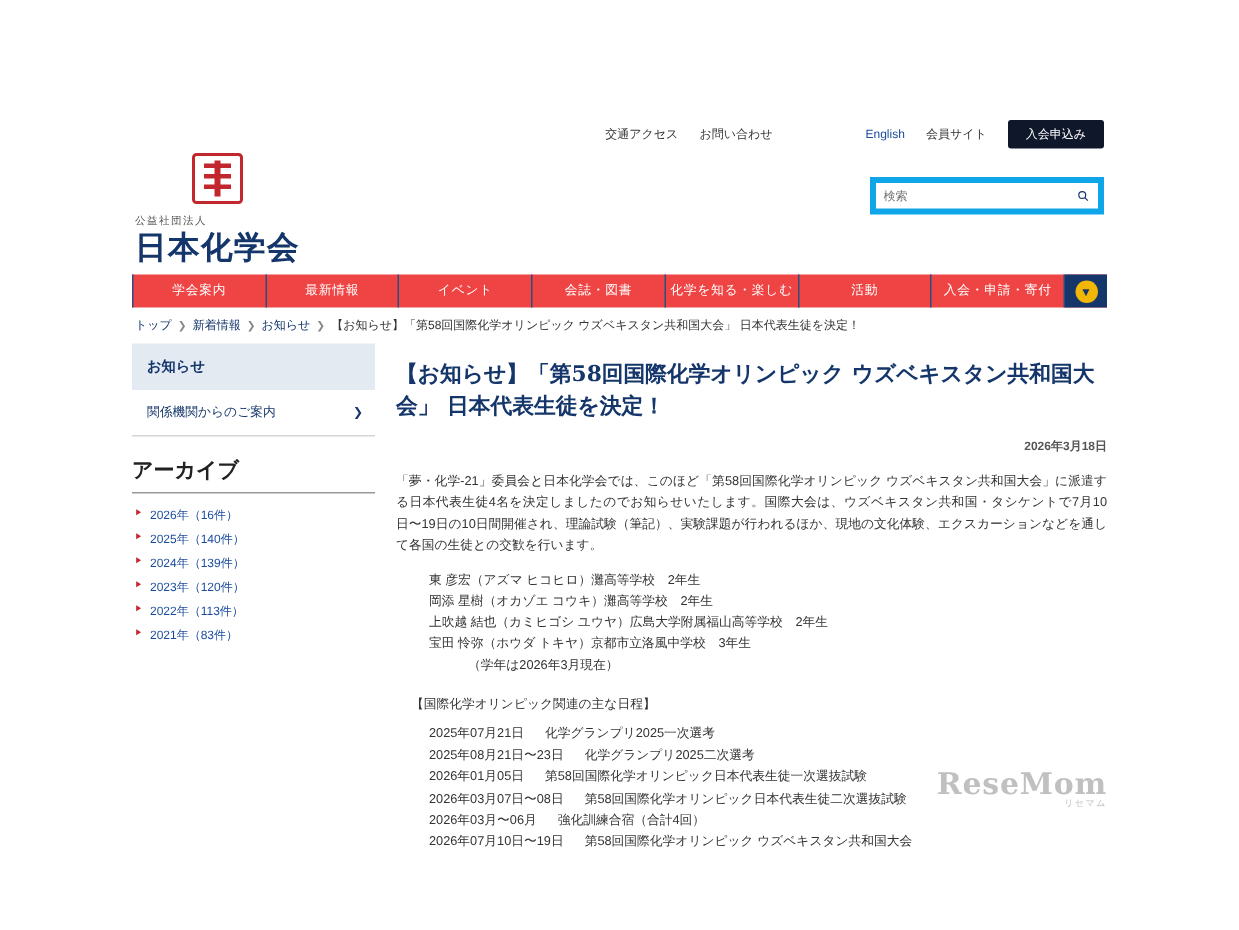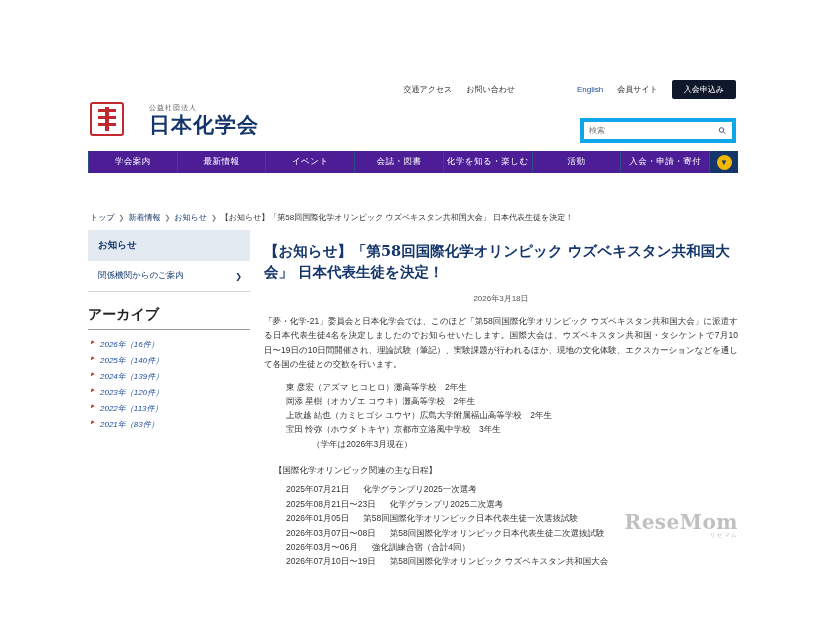--- a/index.html
+++ b/index.html
@@ -57,21 +57,22 @@
   
   .header-row {
     display: flex;
     align-items: flex-start;
     justify-content: space-between;
     padding: 2px 2px 8px 2px;
   }
   .logo-block {
     display: flex;
     align-items: center;
-    gap: 25px;
+    gap: 8px;
+    flex-direction: column;
   }
   .logo-mark {
     width: 34px;
     height: 34px;
     border: 2px solid #c1272d;
     border-radius: 3px;
     position: relative;
     box-sizing: border-box;
   }
   .logo-mark::before {
@@ -135,21 +136,21 @@
     justify-content: center;
     background: #fff;
     border: 0;
     cursor: pointer;
   }
 
   
   .nav-bar {
     display: flex;
     align-items: stretch;
-    background: #4c1d95;
+    background: #ef4444;
     height: 22px;
     color: #fff;
   }
   .nav-item {
     flex: 1;
     display: flex;
     align-items: center;
     justify-content: center;
     font-size: 8.5px;
     border-right: 1px solid #2c4d80;
@@ -179,21 +180,20 @@
   .breadcrumb {
     display: flex;
     align-items: center;
     flex-wrap: nowrap;
     gap: 4px;
     font-size: 8px;
     padding: 6px 2px 7px 2px;
     color: #333;
     white-space: nowrap;
     overflow: hidden;
-    margin-top: 33px;
   }
   .breadcrumb .sep { color: #888; font-size: 7px; }
   .breadcrumb .crumb { color: #14366b; }
   .breadcrumb .crumb.current { color: #333; }
 
   
   .body-cols {
     display: flex;
     gap: 14px;
     align-items: flex-start;
@@ -232,45 +232,45 @@
   .archive-list {
     list-style: none;
     margin: 6px 0 0 0;
     padding: 0;
   }
   .archive-list li {
     font-size: 8px;
     color: #1a4b9c;
     padding: 2.5px 0 2.5px 12px;
     position: relative;
-    font-style: italic;
   }
   .archive-list li::before {
     content: "▶";
     position: absolute;
     left: 2px;
     top: 3px;
     font-size: 5px;
     color: #c1272d;
   }
 
   
   .main { flex: 1; min-width: 0; }
   .article-title {
     font-size: 14.5px;
     font-weight: bold;
     color: #14366b;
     line-height: 1.5;
     font-family: "DejaVu Serif", serif;
   }
   .article-date {
-    text-align: center;
+    text-align: right;
     font-size: 8px;
     color: #555;
     margin-top: 9px;
+    font-weight: bold;
   }
   .article-lead {
     font-size: 8.5px;
     line-height: 1.7;
     color: #333;
     margin-top: 10px;
     text-align: justify;
   }
   .section-heading {
     font-size: 8.5px;

